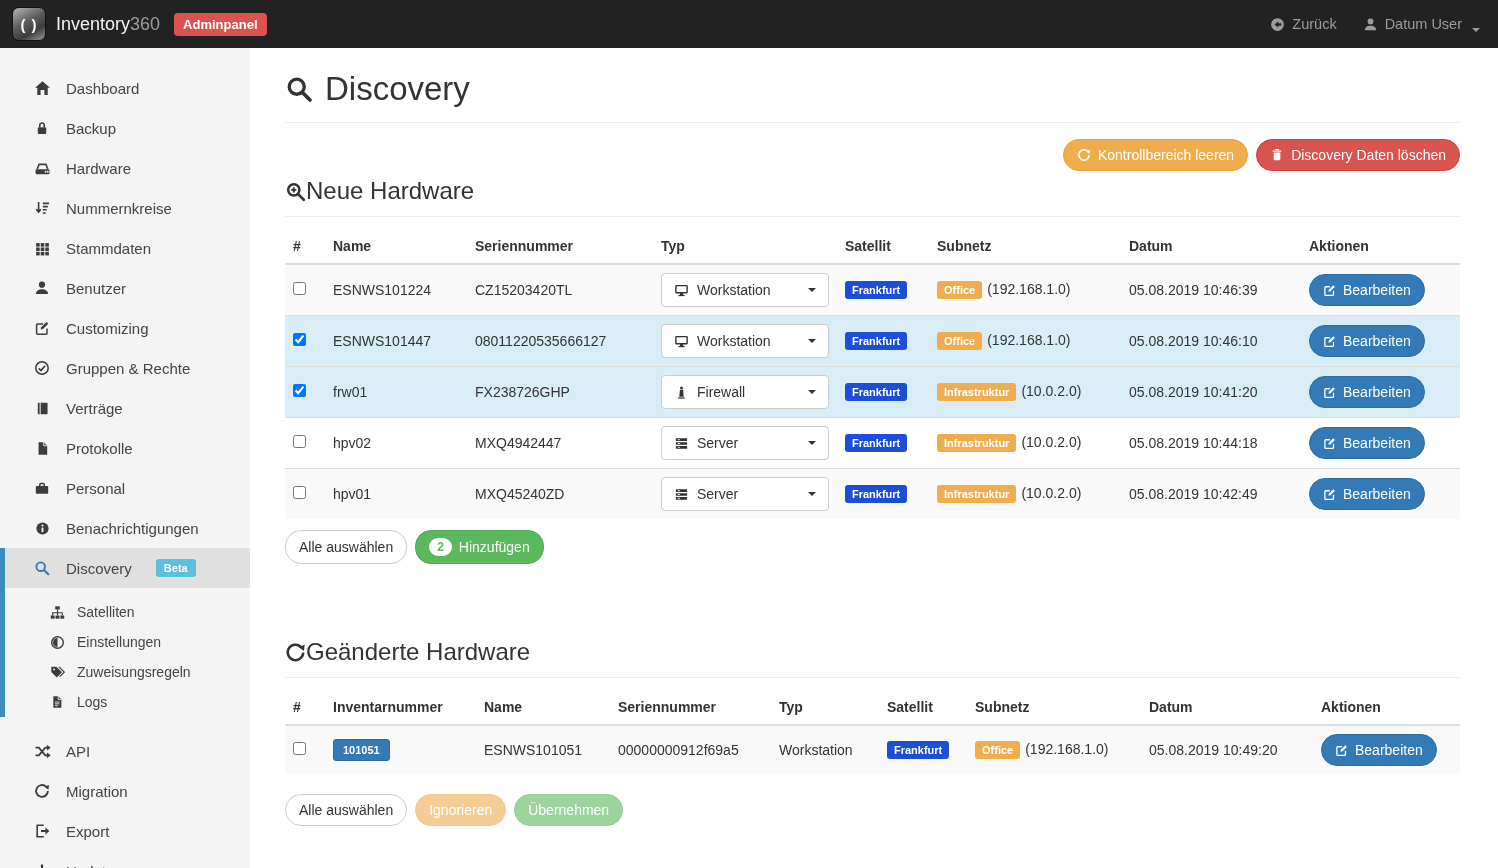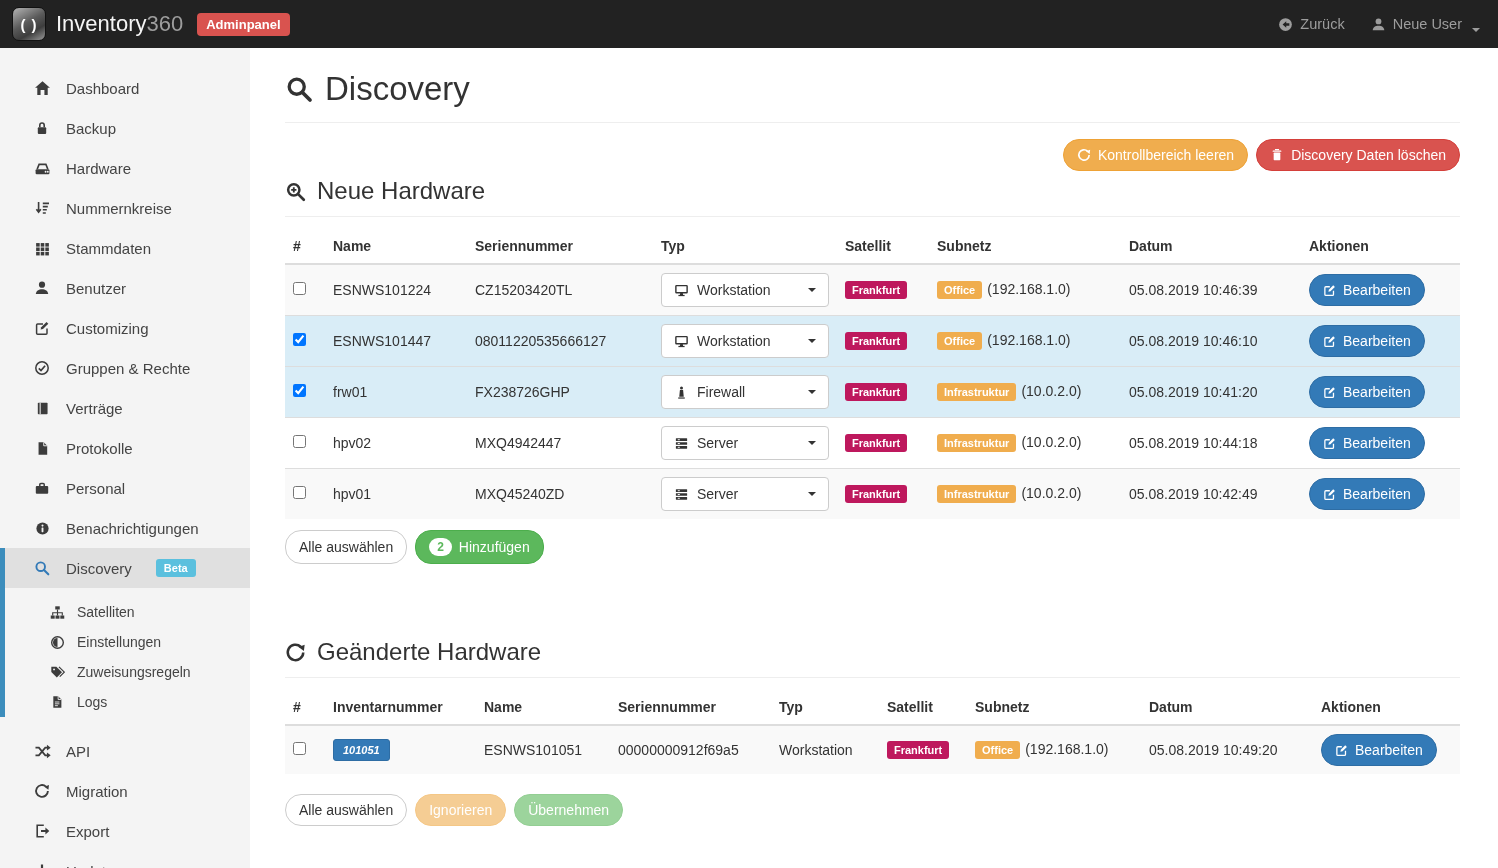--- a/index.html
+++ b/index.html
@@ -8,21 +8,21 @@
   .app { position:relative; width:1498px; height:868px; }
 
   
   .navbar { position:absolute; top:0; left:0; right:0; height:48px; background:#222222;
     display:flex; align-items:center; justify-content:space-between; padding:0 18px 0 12px; z-index:5; }
   .brand { display:flex; align-items:center; gap:10px; }
   .logo { width:34px; height:34px; border-radius:7px;
     background:linear-gradient(150deg,#b5b5b5 0%,#5a5a5a 45%,#3d3d3d 70%,#9a9a9a 100%);
     color:#fff; font-weight:bold; font-size:15px; display:flex; align-items:center; justify-content:center;
     letter-spacing:1px; border:1px solid #111; }
-  .brand-name { color:#f5f5f5; font-size:22px; }
+  .brand-name { color:#f5f5f5; font-size:18px; }
   .brand-suffix { color:#9d9d9d; }
   .brand-badge { background:#d9534f; color:#fff; font-weight:bold; font-size:13px;
     padding:4px 9px; border-radius:4px; margin-left:4px; }
   .nav-right { display:flex; align-items:center; gap:26px; }
   .nav-link { display:flex; align-items:flex-end; gap:7px; color:#9d9d9d; font-size:14.5px; cursor:pointer; }
   .nav-link svg { display:block; }
   .caret { display:inline-block; width:0; height:0; border-top:4px solid #9d9d9d;
     border-left:4px solid transparent; border-right:4px solid transparent; margin-left:3px; }
 
   
@@ -42,21 +42,21 @@
     color:#444; font-size:14px; cursor:pointer; }
   .side-sub .ico { width:16px; display:flex; justify-content:center; color:#3c3c3c; }
   .side-gap { height:14px; }
 
   
   .main { position:absolute; top:48px; left:250px; right:0; bottom:0; background:#fff;
     padding:22px 38px 0 35px; overflow:hidden; }
   h1.page-title { font-size:33px; font-weight:500; color:#333; display:flex; align-items:center; gap:12px;
     padding-bottom:14px; border-bottom:1px solid #eee; }
   .toolbar { margin-top:16px; display:flex; justify-content:flex-end; gap:8px; }
-  h2.section-title { font-size:24px; font-weight:500; color:#333; display:flex; align-items:center; gap:11px;
+  h2.section-title { font-size:24px; font-weight:500; color:#333; display:flex; align-items:center; 
     margin-top:6px; padding-bottom:11px; border-bottom:1px solid #eee; }
   h2.second { margin-top:74px; }
 
   
   .btn { display:inline-flex; align-items:center; gap:7px; padding:7px 13px; font-size:14px;
     border-radius:16px; border:1px solid transparent; cursor:pointer; white-space:nowrap;
     font-family:"Liberation Sans", sans-serif; background:#fff; }
   .btn-default { background:#fff; border-color:#ccc; color:#333; }
   .btn-primary { background:#337ab7; border-color:#2e6da4; color:#fff; }
   .btn-warning { background:#f0ad4e; border-color:#eea236; color:#fff; }
@@ -77,25 +77,25 @@
 
   .type-select { display:inline-flex; align-items:center; justify-content:space-between; gap:8px;
     width:168px; height:34px; padding:6px 12px; background:#fff; border:1px solid #ccc;
     border-radius:4px; cursor:pointer; }
   .type-select .lbl { display:flex; align-items:center; gap:8px; color:#333; }
   .sel-caret { width:0; height:0; border-top:4px solid #333;
     border-left:4px solid transparent; border-right:4px solid transparent; }
 
   .badge { display:inline-block; padding:3px 7px; font-size:11px; font-weight:bold;
     color:#fff; border-radius:3px; }
-  .badge-blue { background:#be185d; }
+  .badge-blue { background:#1d4ed8; }
   .badge-orange { background:#f0ad4e; }
   .subnet-text { margin-left:5px; }
   .inv-badge { display:inline-block; background:#337ab7; border:1px solid #2e6da4; color:#fff;
-    font-size:11px; font-weight:bold; padding:4px 9px; border-radius:3px; cursor:pointer;font-style:italic; }
+    font-size:11px; font-weight:bold; padding:4px 9px; border-radius:3px; cursor:pointer; }
 
   .actions-row { margin-top:11px; display:flex; gap:8px; }
   svg.ic { display:block; }
 </style>
 </head>
 <body>
 
 <svg width="0" height="0" style="position:absolute">
   <defs>
     <symbol id="i-home" viewBox="0 0 16 16">
@@ -254,21 +254,21 @@
             </svg>
           </span>
         <span>Zurück</span>
       </span>
       <span class="nav-link">
         <span>
             <svg class="ic" width="15" height="15" fill="#9d9d9d">
               <use href="#i-user"></use>
             </svg>
           </span>
-        <span>Neue User</span>
+        <span>Datum User</span>
         <span class="caret"></span>
       </span>
     </div>
   </header>
 
   <aside class="sidebar">
     <div class="side-item">
         <span class="ico">
           <svg class="ic" width="17" height="17" fill="currentColor">
             <use href="#i-home"></use>

